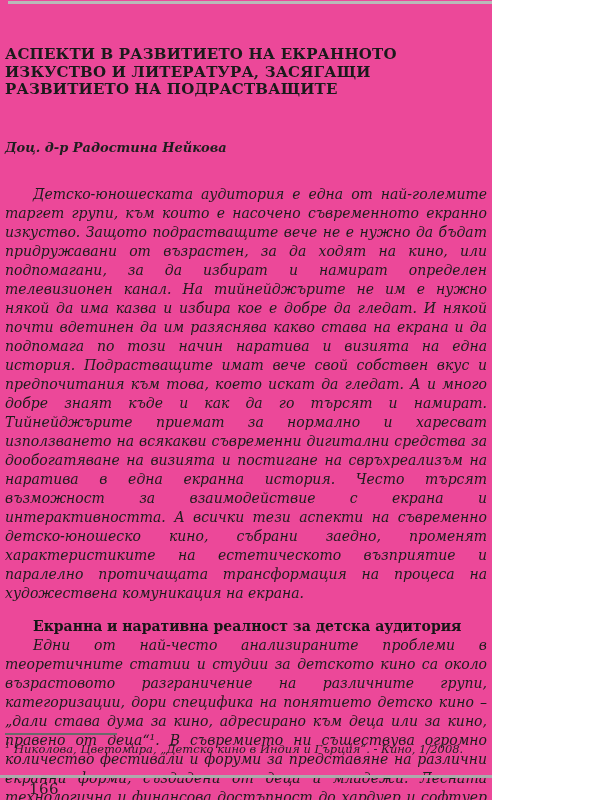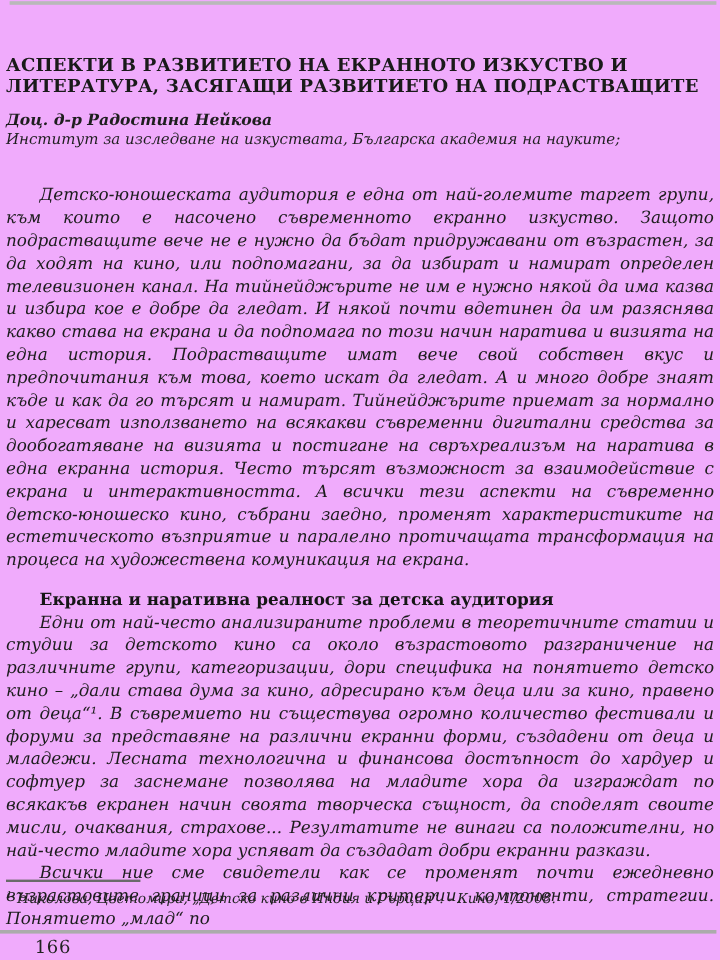--- a/index.html
+++ b/index.html
@@ -2,23 +2,23 @@
 <html lang="bg"><head>
 <meta charset="utf-8">
 <style>
   html, body {
     margin: 0;
     padding: 0;
     background: #ffffff;
   }
   .page {
     position: relative;
-    width: 600px;
+    width: 492px;
     height: 800px;
-    background: #f0abfc;
+    background: #ec4899;
     color: #1e1e1e;
     font-family: "DejaVu Serif", "Liberation Serif", serif;
     overflow: hidden;
   }
   .top-rule {
     position: absolute;
     top: 1px;
     left: 8px;
     width: 589px;
     height: 3px;
@@ -33,21 +33,21 @@
   .title {
     margin: 46px 0 0 0;
     font-size: 15px;
     line-height: 17.5px;
     font-weight: bold;
     font-style: normal;
     letter-spacing: 0.2px;
     color: #1a1a1a;
   }
   .author-block {
-    margin-top: 12px;
+    margin-top: 41px;
     font-style: italic;
   }
   .author-name {
     margin: 0 0 1px 0;
     font-size: 13px;
     line-height: 15px;
     font-weight: bold;
   }
   .affiliation {
     margin: 0;
@@ -120,21 +120,20 @@
 <div class="page">
 
   <div class="top-rule"></div>
 
   <div class="content">
 
     <h1 class="title">АСПЕКТИ В РАЗВИТИЕТО НА ЕКРАННОТО ИЗКУСТВО И ЛИТЕРАТУРА, ЗАСЯГАЩИ РАЗВИТИЕТО НА ПОДРАСТВАЩИТЕ</h1>
 
     <div class="author-block">
       <p class="author-name">Доц. д-р Радостина Нейкова</p>
-      <p class="affiliation">Институт за изследване на изкуствата, Българска академия на науките;</p>
     </div>
 
     <p class="body-par first-par">Детско-юношеската аудитория е една от най-големите таргет групи, към които е насочено съвременното екранно изкуство. Защото подрастващите вече не е нужно да бъдат придружавани от възрастен, за да ходят на кино, или подпомагани, за да избират и намират определен телевизионен канал. На тийнейджърите не им е нужно някой да има казва и избира кое е добре да гледат. И някой почти вдетинен да им разяснява какво става на екрана и да подпомага по този начин наратива и визията на една история. Подрастващите имат вече свой собствен вкус и предпочитания към това, което искат да гледат. А и много добре знаят къде и как да го търсят и намират. Тийнейджърите приемат за нормално и харесват използването на всякакви съвременни дигитални средства за дообогатяване на визията и постигане на свръхреализъм на наратива в една екранна история. Често търсят възможност за взаимодействие с екрана и интерактивността. А всички тези аспекти на съвременно детско-юношеско кино, събрани заедно, променят характеристиките на естетическото възприятие и паралелно протичащата трансформация на процеса на художествена комуникация на екрана.</p>
 
     <h2 class="section-heading">Екранна и наративна реалност за детска аудитория</h2>
 
     <p class="body-par">Едни от най-често анализираните проблеми в теоретичните статии и студии за детското кино са около възрастовото разграничение на различните групи, категоризации, дори специфика на понятието детско кино – „дали става дума за кино, адресирано към деца или за кино, правено от деца“¹. В съвремието ни съществува огромно количество фестивали и форуми за представяне на различни екранни форми, създадени от деца и младежи. Лесната технологична и финансова достъпност до хардуер и софтуер за заснемане позволява на младите хора да изграждат по всякакъв екранен начин своята творческа същност, да споделят своите мисли, очаквания, страхове... Резултатите не винаги са положителни, но най-често младите хора успяват да създадат добри екранни разкази.</p>
 
     <p class="body-par">Всички ние сме свидетели как се променят почти ежедневно възрастовите граници за различни критерии, компоненти, стратегии. Понятието „млад“ по</p>
 

